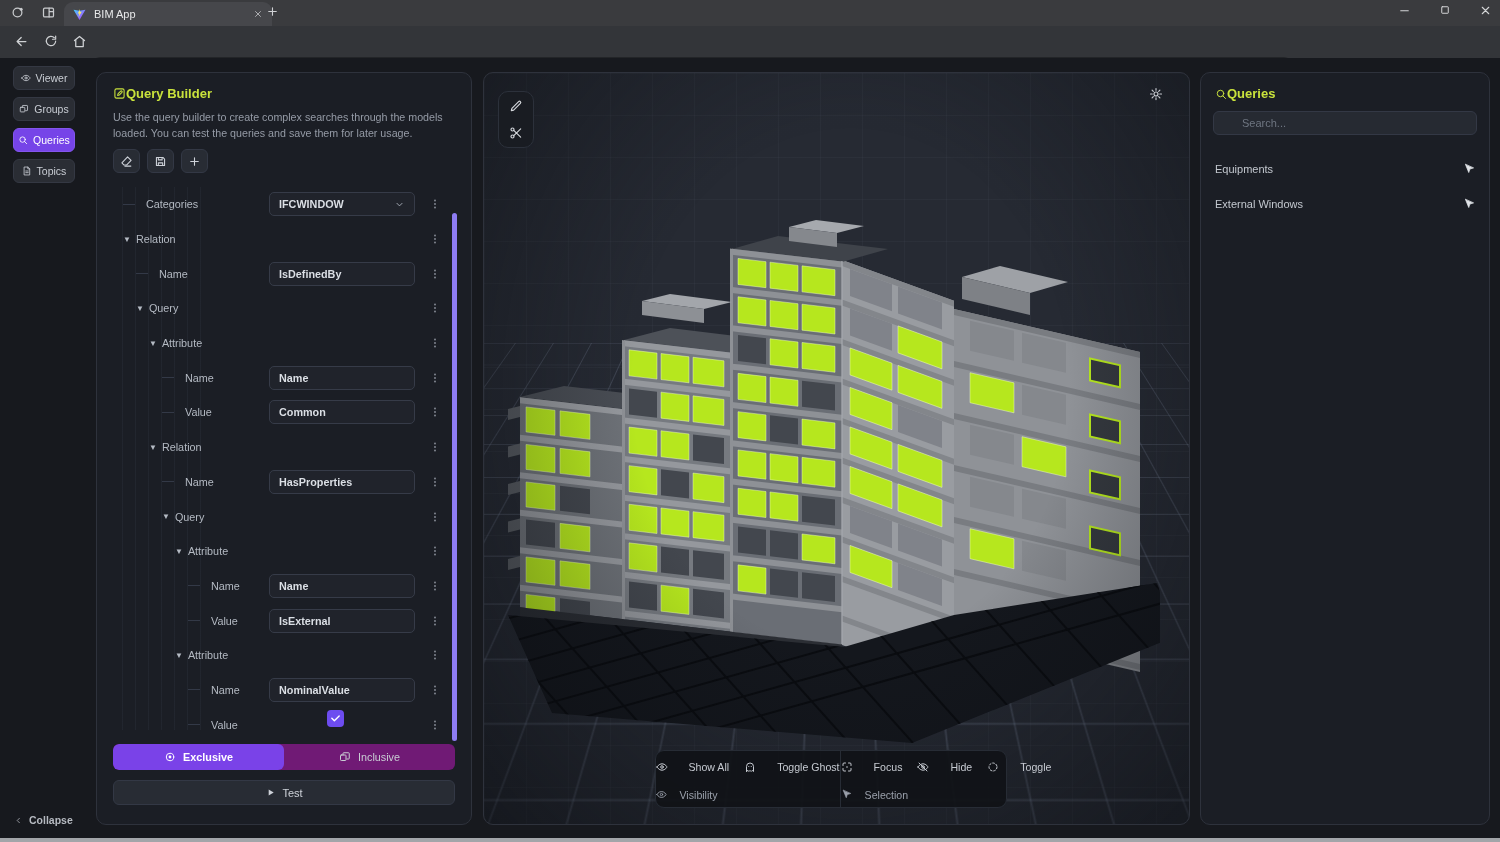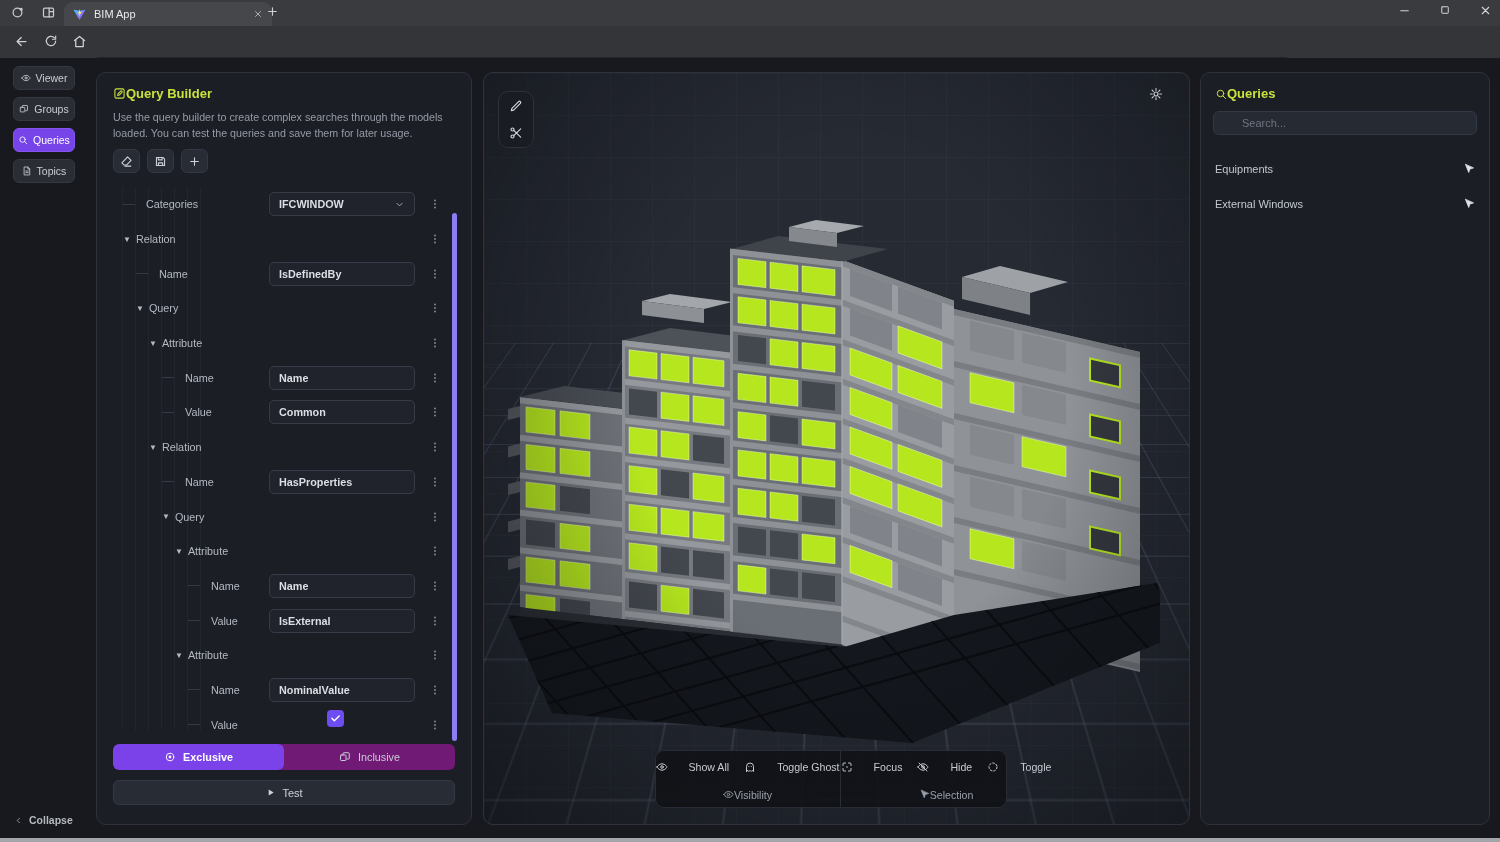--- a/index.html
+++ b/index.html
@@ -109,21 +109,21 @@
            align-items:center; color:#d3d6db; }
   .gearbtn { position:absolute; right:26px; top:14px; color:#c9ccd2; }
 
   .vtoolbar { position:absolute; left:50%; margin-left:-182px; bottom:16px; width:352px; height:58px;
               background:rgba(16,18,23,.92); border:1px solid #272c35; border-radius:9px;
               display:flex; box-sizing:border-box; }
   .vcol { flex:1; display:flex; flex-direction:column; }
   .vcol + .vcol { border-left:1px solid #272c35; }
   .vrow1 { flex:1; display:flex; align-items:center; justify-content:center; gap:15px; }
   .vbtn { display:flex; align-items:center; gap:21px; color:#c6cad1; font-size:10.6px; white-space:nowrap; }
-  .vrow2 { height:25px; display:flex; align-items:center; justify-content:center; gap:0;
+  .vrow2 { height:25px; display:flex; align-items:center; gap:13px;
            color:#9aa0ab; font-size:10.6px; }
 
   
   .qp-search { margin:10px 12px 0; height:24px; background:#262a32; border:1px solid #333845;
                border-radius:6px; box-sizing:border-box; display:flex; align-items:center; padding:0 26px; }
   .qp-search input { background:transparent; border:none; outline:none; color:#aab0b8;
                      font-size:11px; width:100%; font-family:inherit; }
   .qp-search input::placeholder { color:#6e7581; }
   .qlist { margin-top:16px; }
   .qitem { height:35px; display:flex; align-items:center; padding:0 14px; color:#c3c8cf; font-size:11px; }

